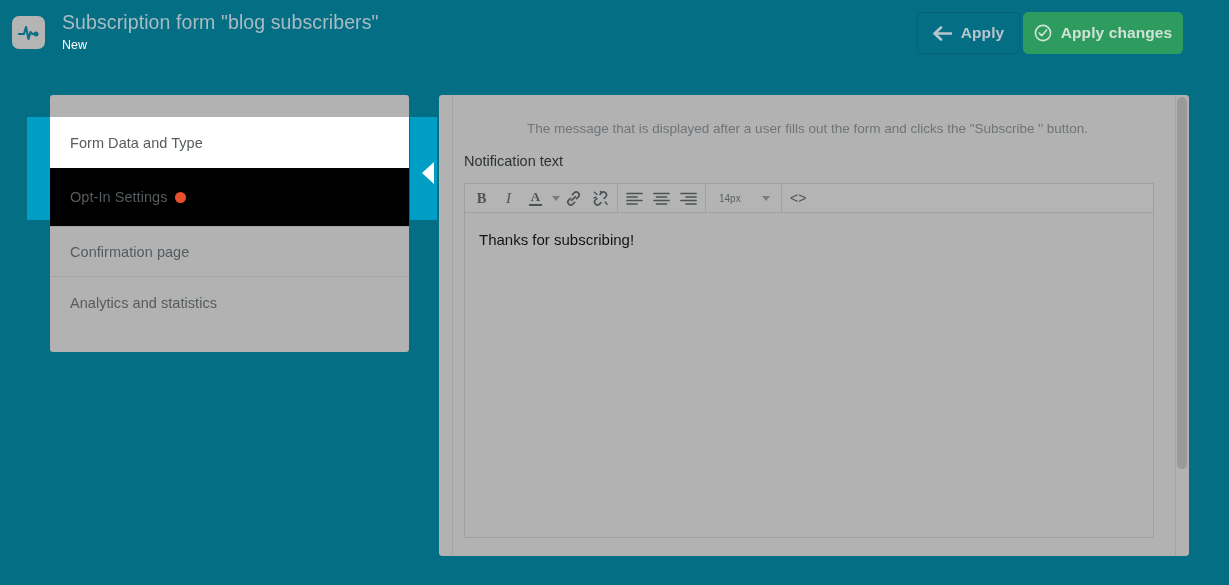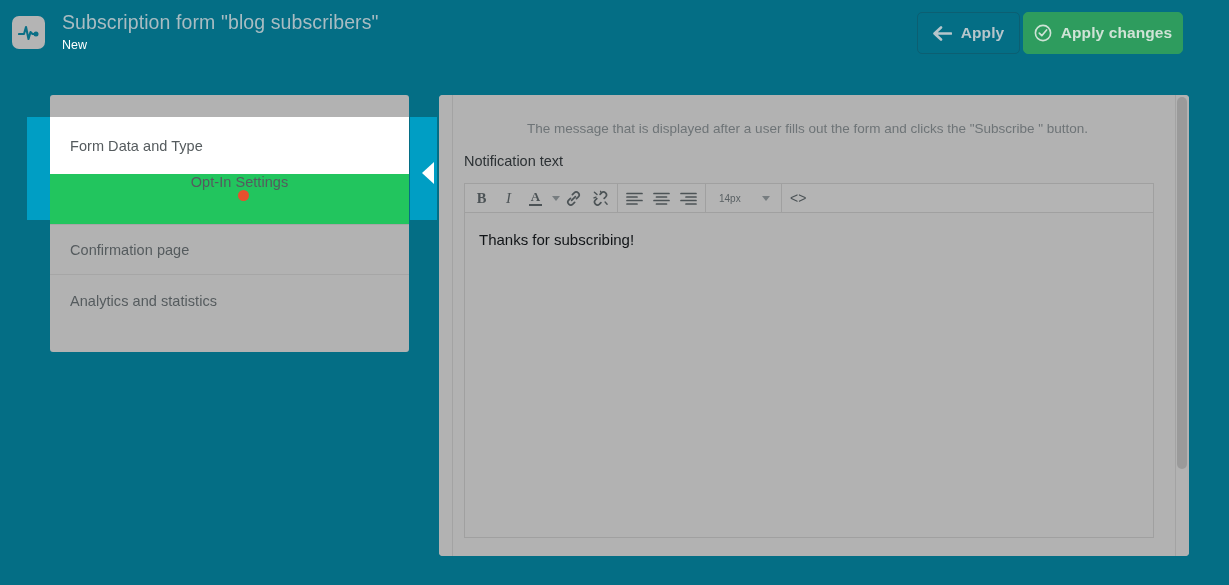--- a/index.html
+++ b/index.html
@@ -74,23 +74,23 @@
     width: 359px; height: 257px;
     background: #b2b2b2; border-radius: 3px; overflow: hidden;
   }
   .nav-item {
     position: relative; height: 51px; width: 100%;
     display: flex; align-items: center;
     padding-left: 20px; cursor: pointer; user-select: none;
     font-size: 14.5px; color: #555b5e; letter-spacing: .05px;
   }
   
-  #nav-0 { background: #ffffff; height: 57px; margin-top: 22px; }
+  #nav-0 { background: #ffffff; height: 51px; margin-top: 22px; }
   #nav-1 { background: #3ec977; height: 51px; }
-  #nav-2 { background: #22c55e; height: 50px; flex-direction: column; }
+  #nav-2 { background: #000000; height: 58px; }
   #nav-3 { background: #b2b2b2; height: 51px; border-top: 1px solid #a6a6a6; border-bottom: 1px solid #a6a6a6; }
   #nav-4 { background: #b2b2b2; height: 51px; }
   .nav-dot {
     display: inline-block; width: 11px; height: 11px;
     border-radius: 50%; background: #e8502d; margin-left: 8px;
     position: relative; top: 0px;
   }
 
   
   #main-panel {

